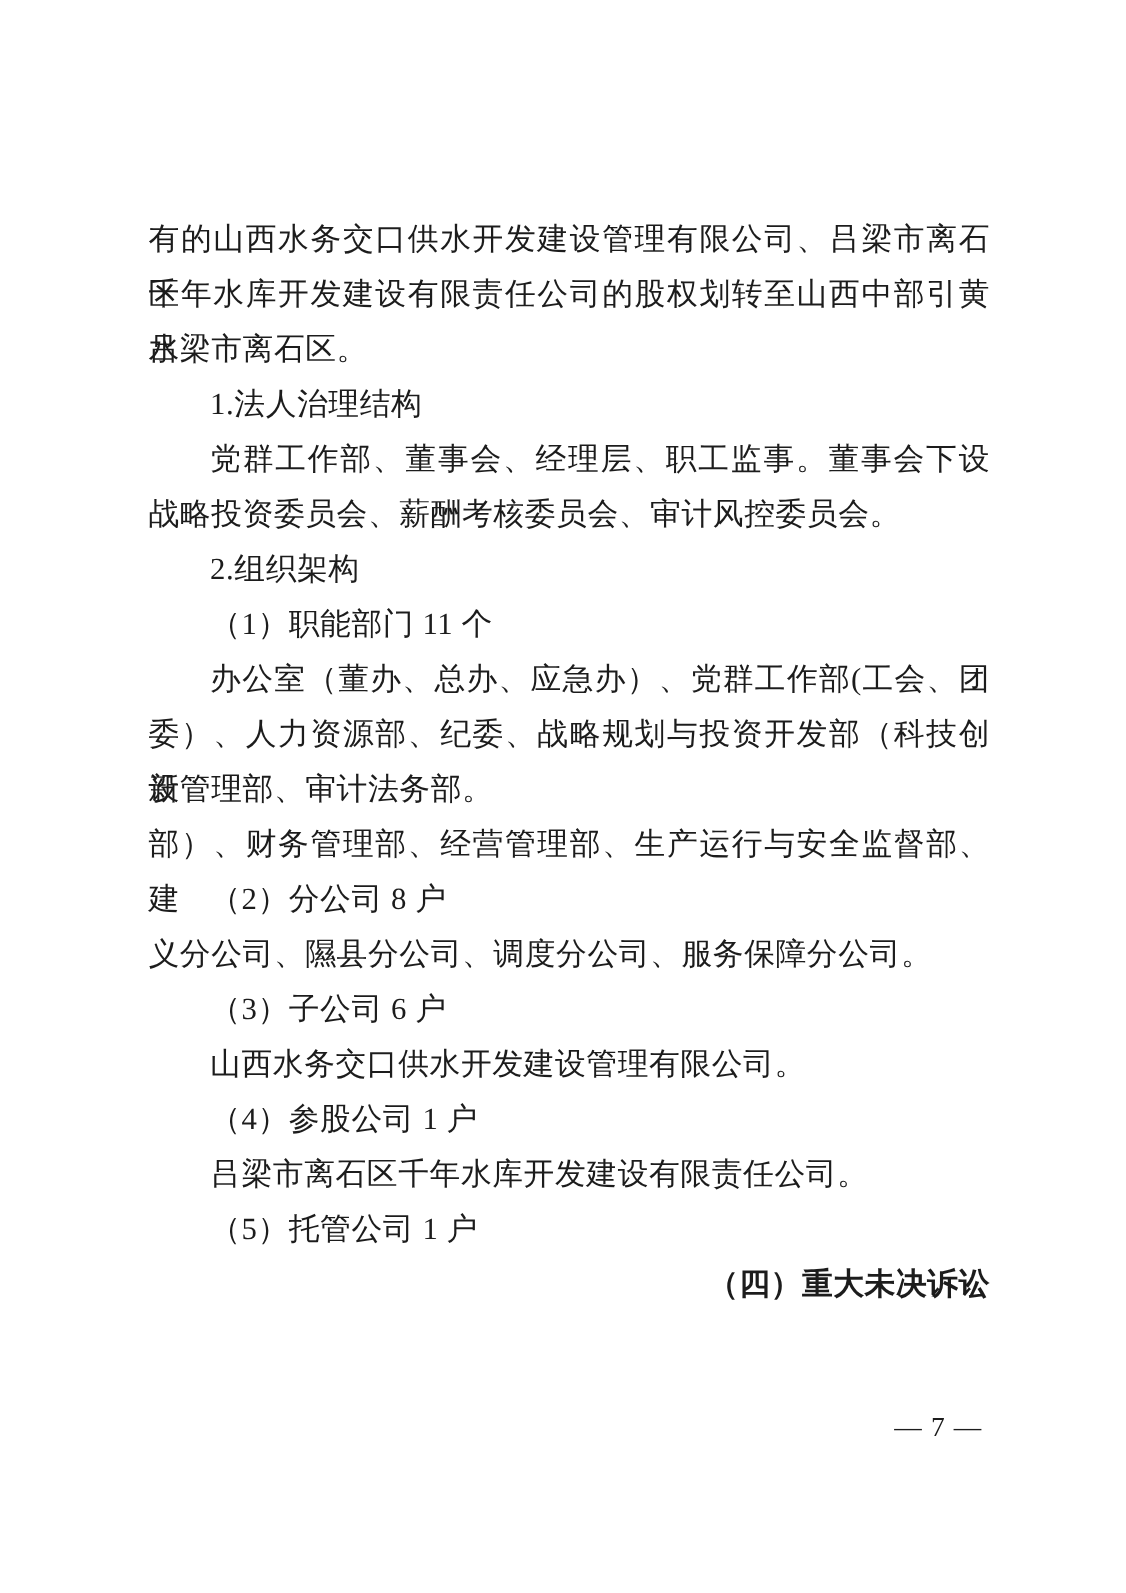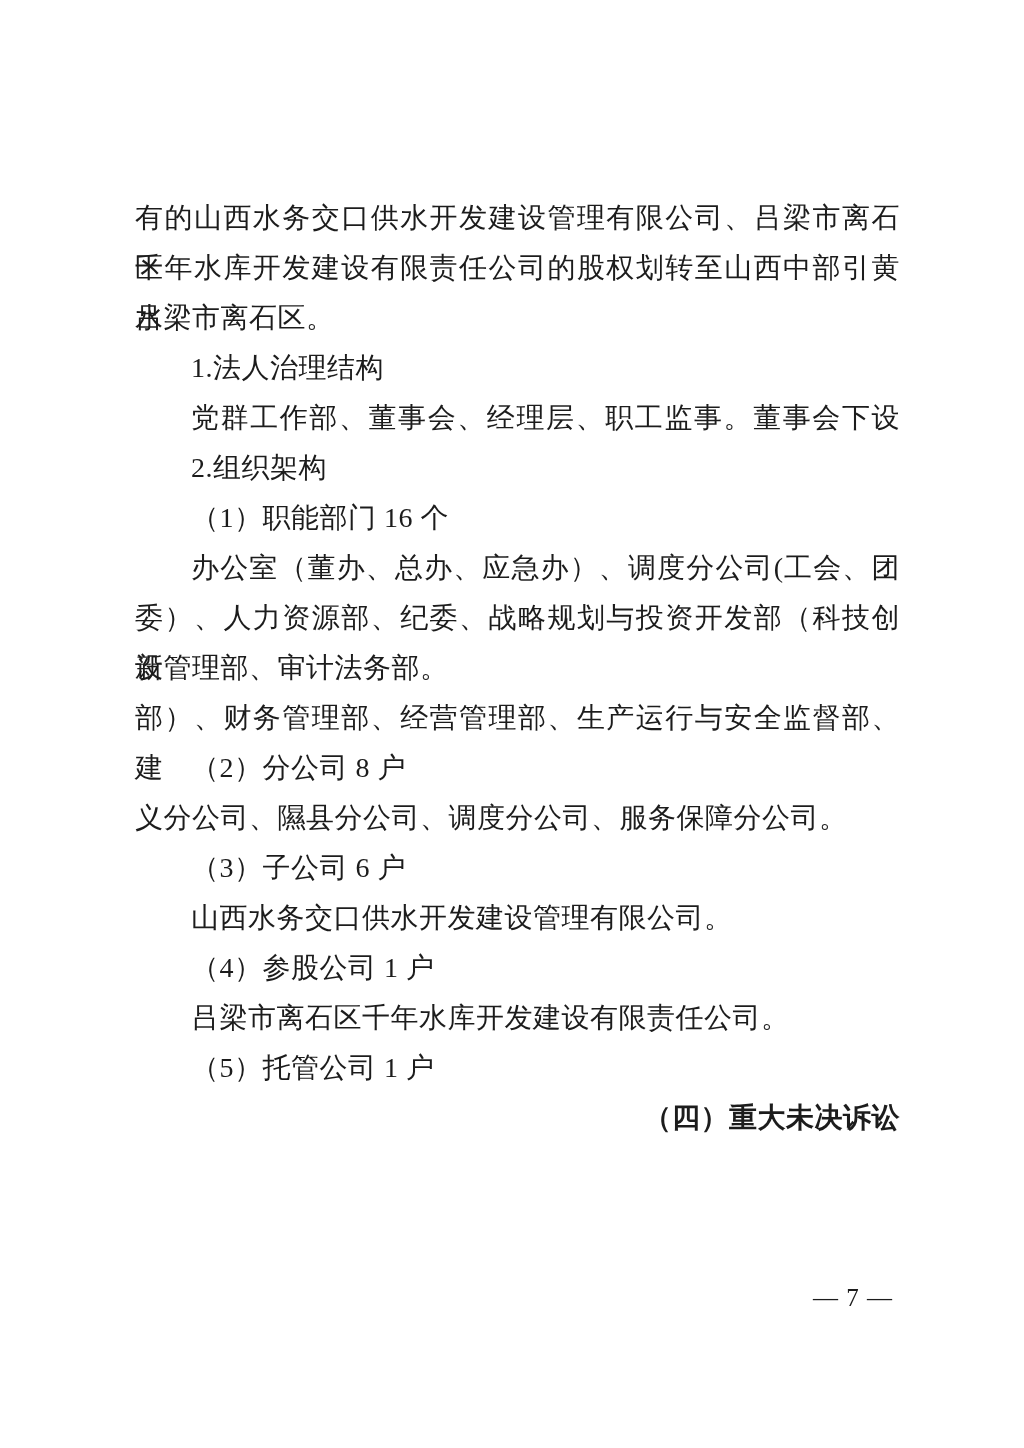--- a/index.html
+++ b/index.html
@@ -58,23 +58,24 @@
 </head>
 <body>
 
 <div class="page">
   <div class="doc-body">
       <div class="line justify">有的山西水务交口供水开发建设管理有限公司、吕梁市离石区</div>
       <div class="line justify">千年水库开发建设有限责任公司的股权划转至山西中部引黄水</div>
       <div class="line">吕梁市离石区。</div>
       <div class="line indent">1.法人治理结构</div>
       <div class="line indent justify">党群工作部、董事会、经理层、职工监事。董事会下设</div>
+      <div class="line">战略投资委员会、薪酬考核委员会、审计风控委员会。</div>
       <div class="line indent">2.组织架构</div>
-      <div class="line indent">（1）职能部门 16 个</div>
-      <div class="line indent justify">办公室（董办、总办、应急办）、调度分公司(工会、团</div>
+      <div class="line indent">（1）职能部门 11 个</div>
+      <div class="line indent justify">办公室（董办、总办、应急办）、党群工作部(工会、团</div>
       <div class="line justify">委）、人力资源部、纪委、战略规划与投资开发部（科技创新</div>
       <div class="line">设管理部、审计法务部。</div>
       <div class="line justify">部）、财务管理部、经营管理部、生产运行与安全监督部、建</div>
       <div class="line indent">（2）分公司 8 户</div>
       <div class="line">义分公司、隰县分公司、调度分公司、服务保障分公司。</div>
       <div class="line indent">（3）子公司 6 户</div>
       <div class="line indent">山西水务交口供水开发建设管理有限公司。</div>
       <div class="line indent">（4）参股公司 1 户</div>
       <div class="line indent">吕梁市离石区千年水库开发建设有限责任公司。</div>
       <div class="line indent">（5）托管公司 1 户</div>

